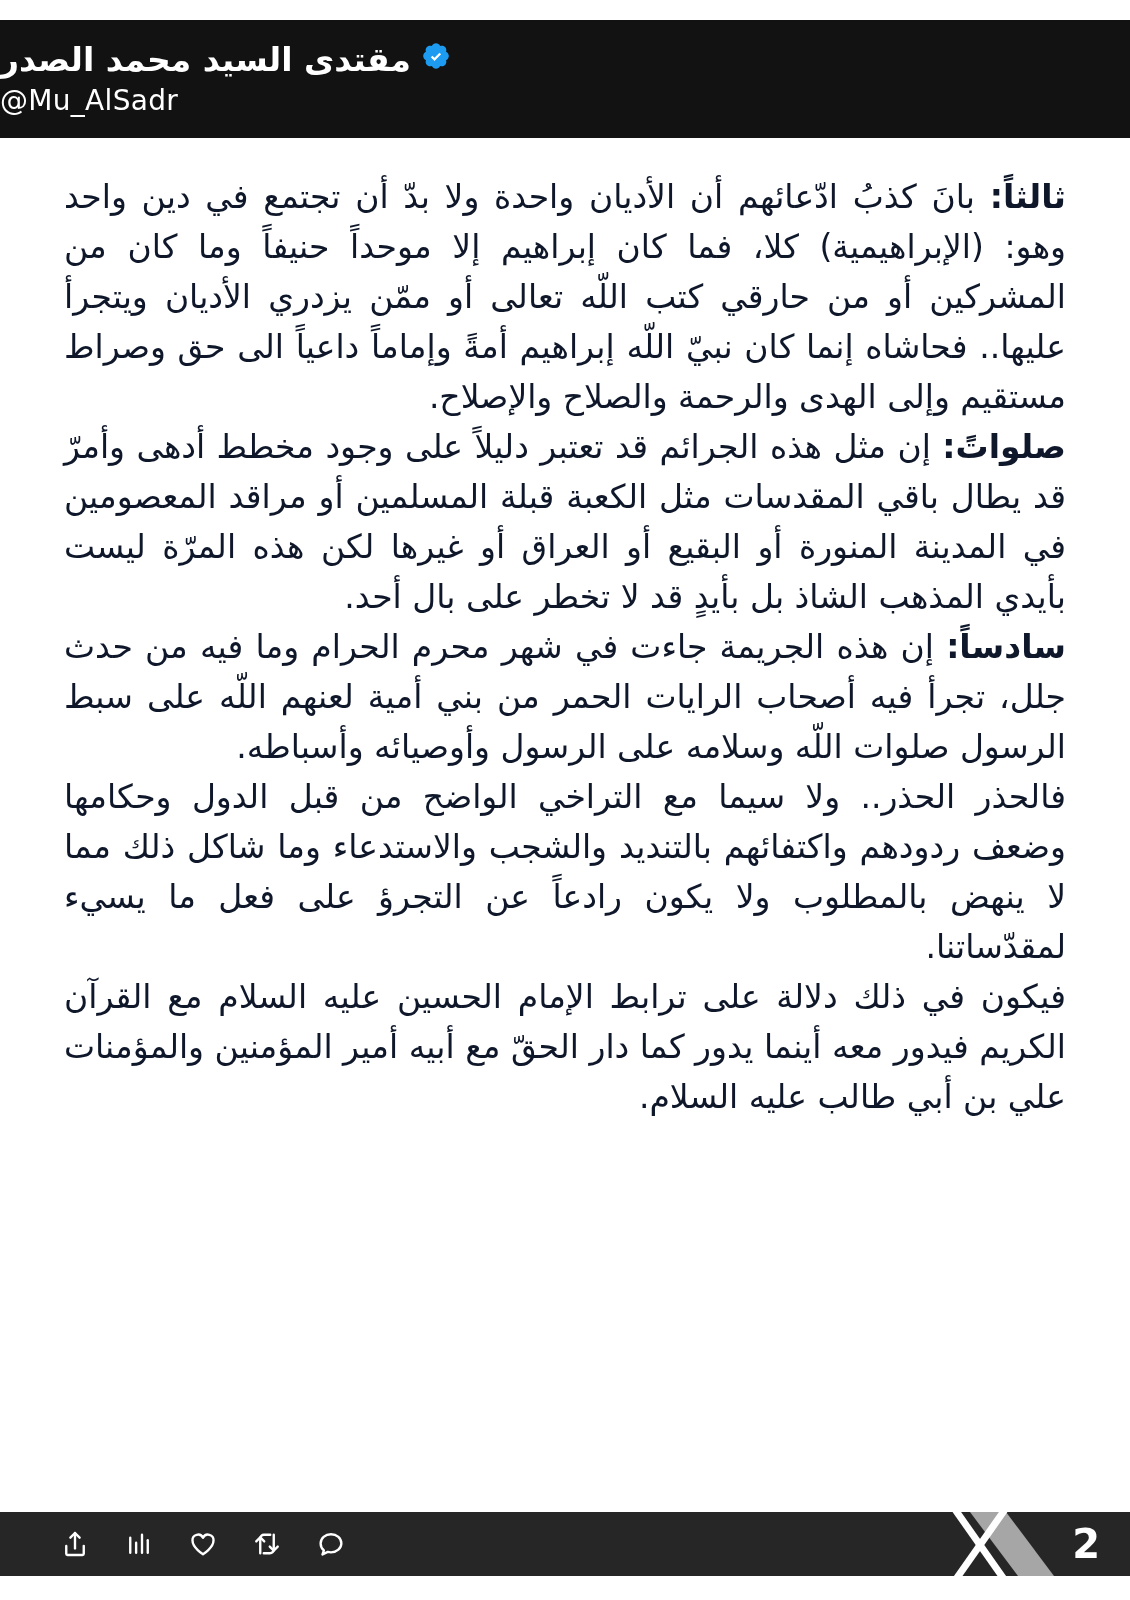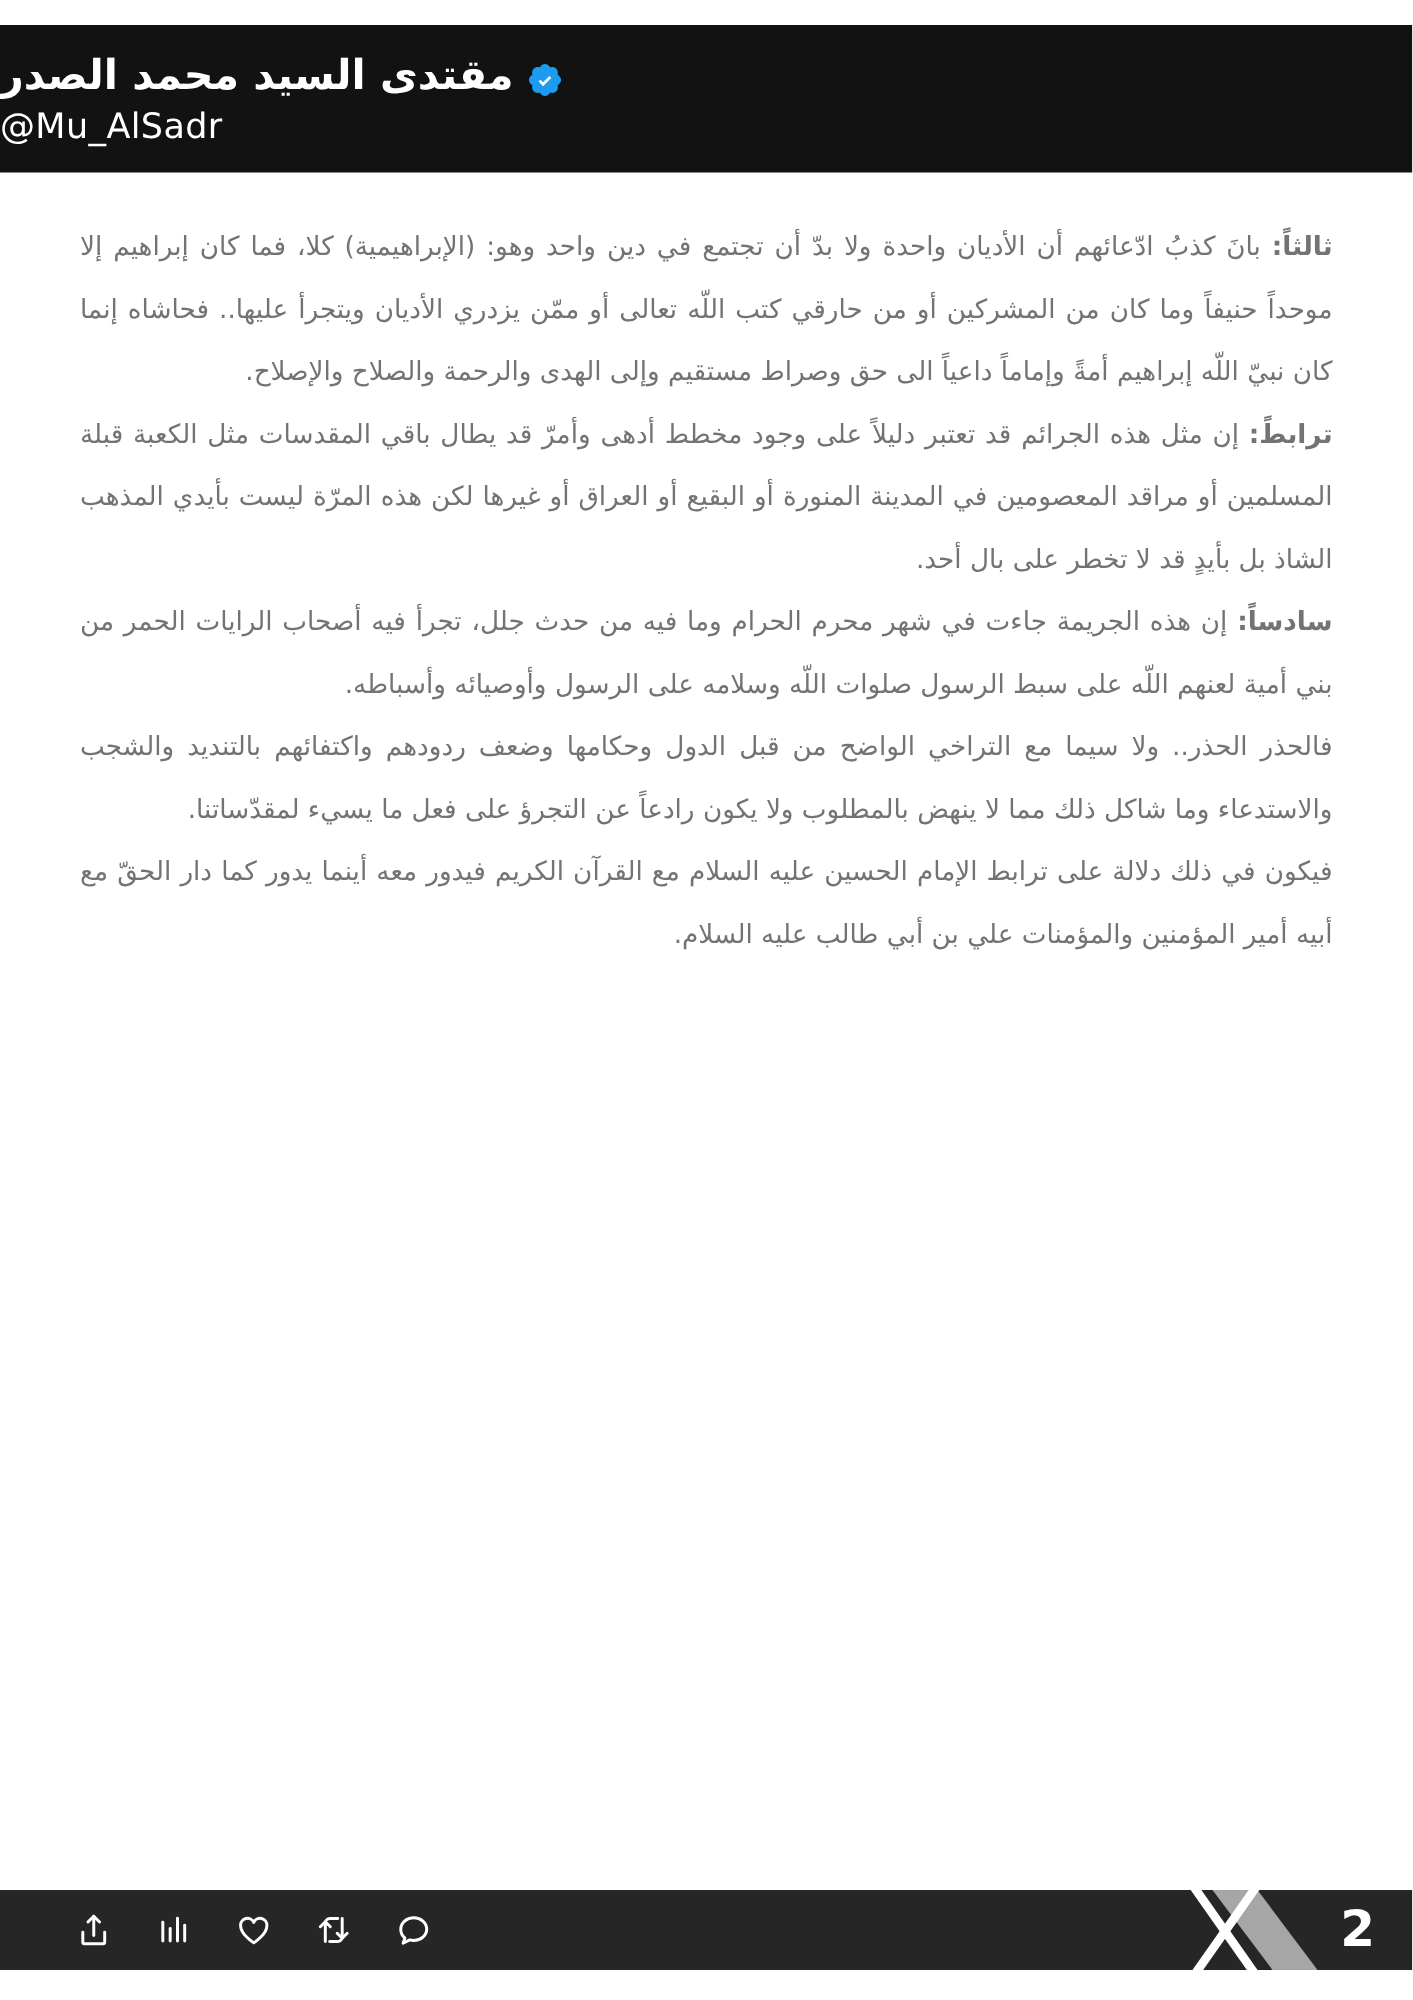--- a/index.html
+++ b/index.html
@@ -29,21 +29,21 @@
     background:#121212;
     display:flex;
     flex-direction:column;
     align-items:flex-end;
     justify-content:center;
     padding-right:24px;
   }
   .header-name-row {
     display:flex;
     flex-direction:row-reverse;
-    align-items:flex-end;
+    align-items:flex-start;
     gap:10px;
   }
   .header-name {
     font-size:33px;
     font-weight:700;
     color:#ffffff;
     line-height:1.15;
     letter-spacing:0px;
     white-space:nowrap;
   }
@@ -67,23 +67,23 @@
   .body-wrap {
     position:absolute;
     top:172px;
     right:64px;
     width:1002px;
     direction:rtl;
     text-align:justify;
     text-justify:inter-word;
   }
   .para {
-    font-size:21px;
+    font-size:33px;
     line-height:50px;
-    color:#737373;
+    color:#0f172a;
     font-weight:500;
     text-align:justify;
     text-justify:inter-word;
     margin:0;
     padding:0;
     word-spacing:0px;
   }
   .para:last-child { text-align:justify; }
   .para .lead {
     font-weight:900;
@@ -160,21 +160,21 @@
       </span>
     </div>
     <div class="header-handle">@Mu_AlSadr</div>
   </div>
 
   <div class="body-wrap">
     <p class="para">
       <span class="lead">ثالثاً:</span><span> بانَ كذبُ ادّعائهم أن الأديان واحدة ولا بدّ أن تجتمع في دين واحد وهو: (الإبراهيمية) كلا، فما كان إبراهيم إلا موحداً حنيفاً وما كان من المشركين أو من حارقي كتب اللّه تعالى أو ممّن يزدري الأديان ويتجرأ عليها.. فحاشاه إنما كان نبيّ اللّه إبراهيم أمةً وإماماً داعياً الى حق وصراط مستقيم وإلى الهدى والرحمة والصلاح والإصلاح.</span>
     </p>
     <p class="para">
-      <span class="lead">ترابطً:</span><span> إن مثل هذه الجرائم قد تعتبر دليلاً على وجود مخطط أدهى وأمرّ قد يطال باقي المقدسات مثل الكعبة قبلة المسلمين أو مراقد المعصومين في المدينة المنورة أو البقيع أو العراق أو غيرها لكن هذه المرّة ليست بأيدي المذهب الشاذ بل بأيدٍ قد لا تخطر على بال أحد.</span>
+      <span class="lead">صلواتً:</span><span> إن مثل هذه الجرائم قد تعتبر دليلاً على وجود مخطط أدهى وأمرّ قد يطال باقي المقدسات مثل الكعبة قبلة المسلمين أو مراقد المعصومين في المدينة المنورة أو البقيع أو العراق أو غيرها لكن هذه المرّة ليست بأيدي المذهب الشاذ بل بأيدٍ قد لا تخطر على بال أحد.</span>
     </p>
     <p class="para">
       <span class="lead">سادساً:</span><span> إن هذه الجريمة جاءت في شهر محرم الحرام وما فيه من حدث جلل، تجرأ فيه أصحاب الرايات الحمر من بني أمية لعنهم اللّه على سبط الرسول صلوات اللّه وسلامه على الرسول وأوصيائه وأسباطه.</span>
     </p>
     <p class="para">
       <span class="lead"></span><span>فالحذر الحذر.. ولا سيما مع التراخي الواضح من قبل الدول وحكامها وضعف ردودهم واكتفائهم بالتنديد والشجب والاستدعاء وما شاكل ذلك مما لا ينهض بالمطلوب ولا يكون رادعاً عن التجرؤ على فعل ما يسيء لمقدّساتنا.</span>
     </p>
     <p class="para">
       <span class="lead"></span><span>فيكون في ذلك دلالة على ترابط الإمام الحسين عليه السلام مع القرآن الكريم فيدور معه أينما يدور كما دار الحقّ مع أبيه أمير المؤمنين والمؤمنات علي بن أبي طالب عليه السلام.</span>
     </p>

